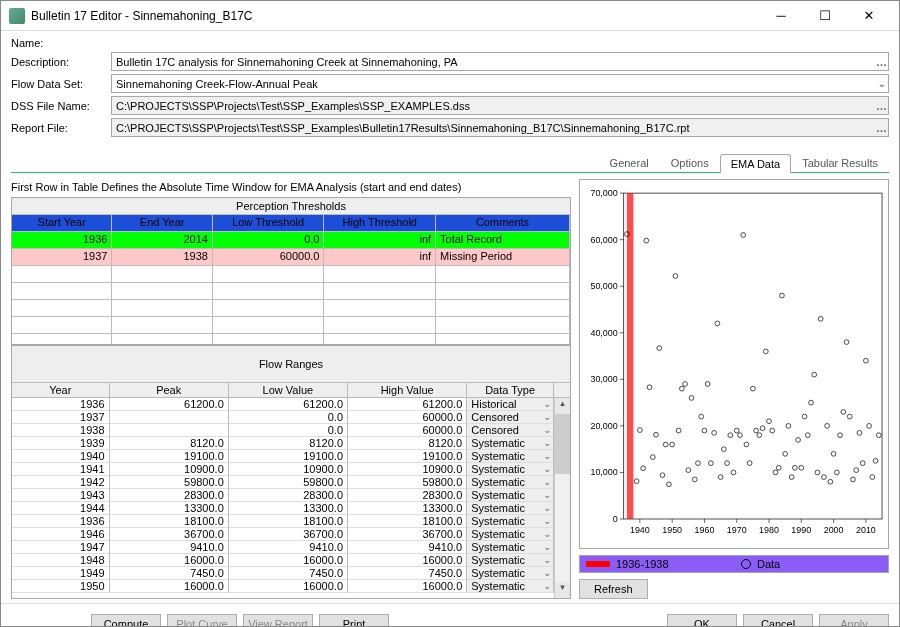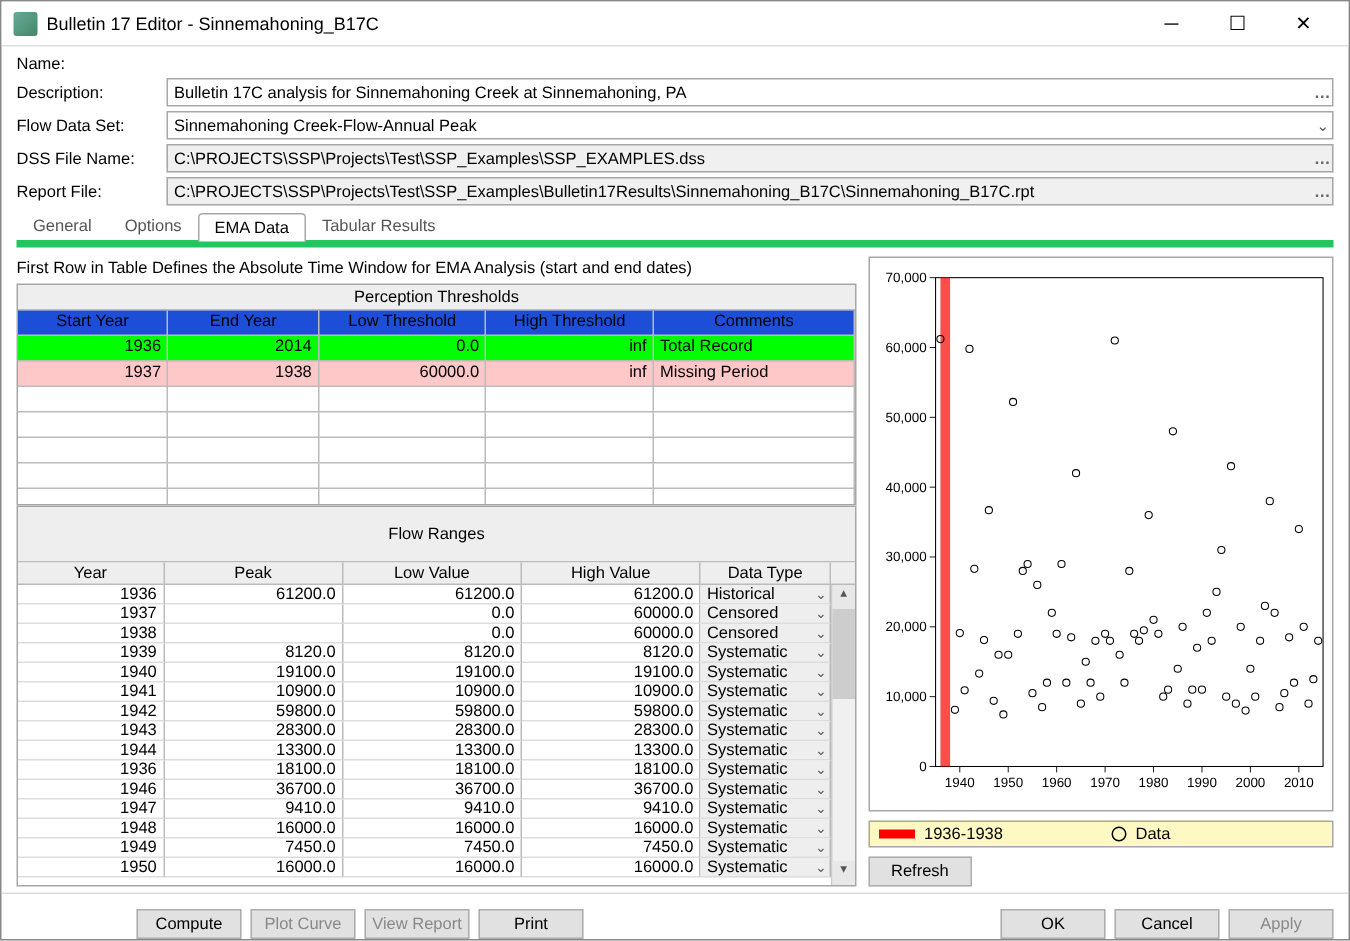--- a/index.html
+++ b/index.html
@@ -9,21 +9,21 @@
 .titlebar .title { flex: 1; font-size: 12px; }
 .titlebar .wbtn { width: 44px; height: 28px; display: flex; align-items: center; justify-content: center; font-size: 13px; font-family: sans-serif; }
 .form-area { padding: 6px 10px 2px 10px; }
 .form-row { display: flex; align-items: center; margin-bottom: 3px; }
 .form-row label { width: 100px; font-size: 11px; }
 .form-row .field { flex: 1; border: 1px solid #a7a7a7; background: #fff; height: 19px; padding: 1px 4px; font-size: 11px; display: flex; align-items: center; position: relative; }
 .form-row .field.ro { background: #f0f0f0; }
 .form-row .field .cursor { border-right: 1px solid #000; height: 13px; display: inline-block; }
 .form-row .field .dots { position:absolute; right:2px; color:#666; font-weight:bold; letter-spacing:-1px; }
 .form-row .field .dd { position:absolute; right:2px; color:#555; font-size:10px; }
-.tabs { display: flex; border-bottom: 5px solid #22c55e; margin: 4px 0 4px 0; }
+.tabs { display: flex; border-bottom: 1px solid #22c55e; margin: 16px 0 4px 0; justify-content: flex-end; }
 .tab { padding: 3px 10px; border: 1px solid transparent; border-bottom: none; font-size: 11px; cursor: pointer; color: #555; }
 .tab.active { background: #fff; border-color: #a7a7a7; border-radius: 3px 3px 0 0; color: #000; position: relative; top: 1px; }
 .content { display: flex; padding: 0 10px 4px 10px; height: 424px; }
 .left { flex: 1.1; display: flex; flex-direction: column; margin-right: 8px; min-width: 0; }
 .right { width: 310px; display: flex; flex-direction: column; }
 .hint { font-size: 11px; margin: 2px 0 4px 0; }
 .perc-box { border: 1px solid #a7a7a7; height: 148px; background:#fff; overflow:hidden; }
 .perc-title { text-align: center; background: #eee; border-bottom: 1px solid #bbb; padding: 2px; }
 .perc-head, .perc-row { display: flex; }
 .perc-head div, .perc-row div { border-right: 1px solid #bbb; border-bottom: 1px solid #bbb; padding: 1px 4px; font-size: 11px; height: 17px; overflow: hidden; white-space: nowrap; }
@@ -48,21 +48,21 @@
 .flow-row div { border-right: 1px solid #bbb; border-bottom: 1px solid #ddd; padding: 0 4px; height: 13px; font-size: 11px; line-height: 13px; overflow: hidden; white-space: nowrap; }
 .flow-row .num { text-align: right; }
 .flow-row .dt { background: #eee; position: relative; }
 .flow-row .dt .dd { position: absolute; right: 2px; color:#555; font-size: 9px; }
 .sb { width: 16px; background: #f0f0f0; border-left: 1px solid #ccc; position: relative; }
 .sb .up,.sb .dn{height:16px;text-align:center;font-size:9px;color:#555;background:#e8e8e8}
 .sb .dn{position:absolute;bottom:0;width:100%}
 .sb .thumb{position:absolute;top:16px;width:100%;height:60px;background:#cdcdcd}
 .chart-wrap { border: 1px solid #a7a7a7; flex: 1; position: relative; background:#fff; }
 .chart-svg { width: 100%; height: 100%; }
-.legend { border: 1px solid #a7a7a7; margin-top: 6px; padding: 2px 6px; display:flex; align-items:center; font-size:11px; gap: 14px; background:#fef9c3; }
+.legend { border: 1px solid #a7a7a7; margin-top: 6px; padding: 2px 6px; display:flex; align-items:center; font-size:11px; gap: 14px; background:#8b5cf6; }
 .legend .lseg { display:flex; align-items:center; gap:6px; flex:1; }
 .legend .bar { width: 24px; height: 6px; background: #f00; }
 .legend .circ { width:10px;height:10px;border:1px solid #000;border-radius:50%; }
 .refresh-wrap { display:flex; justify-content:flex-start; margin-top:6px; }
 .footer { display: flex; padding: 6px 10px; border-top: 1px solid #ddd; align-items: center; height: 40px; }
 .footer .left-btns { display: flex; gap: 6px; margin-left: 80px; }
 .footer .right-btns { margin-left: auto; display: flex; gap: 6px; }
 .footer .btn { width: 70px; text-align: center; padding: 3px 0; }
 </style>
 </head>

